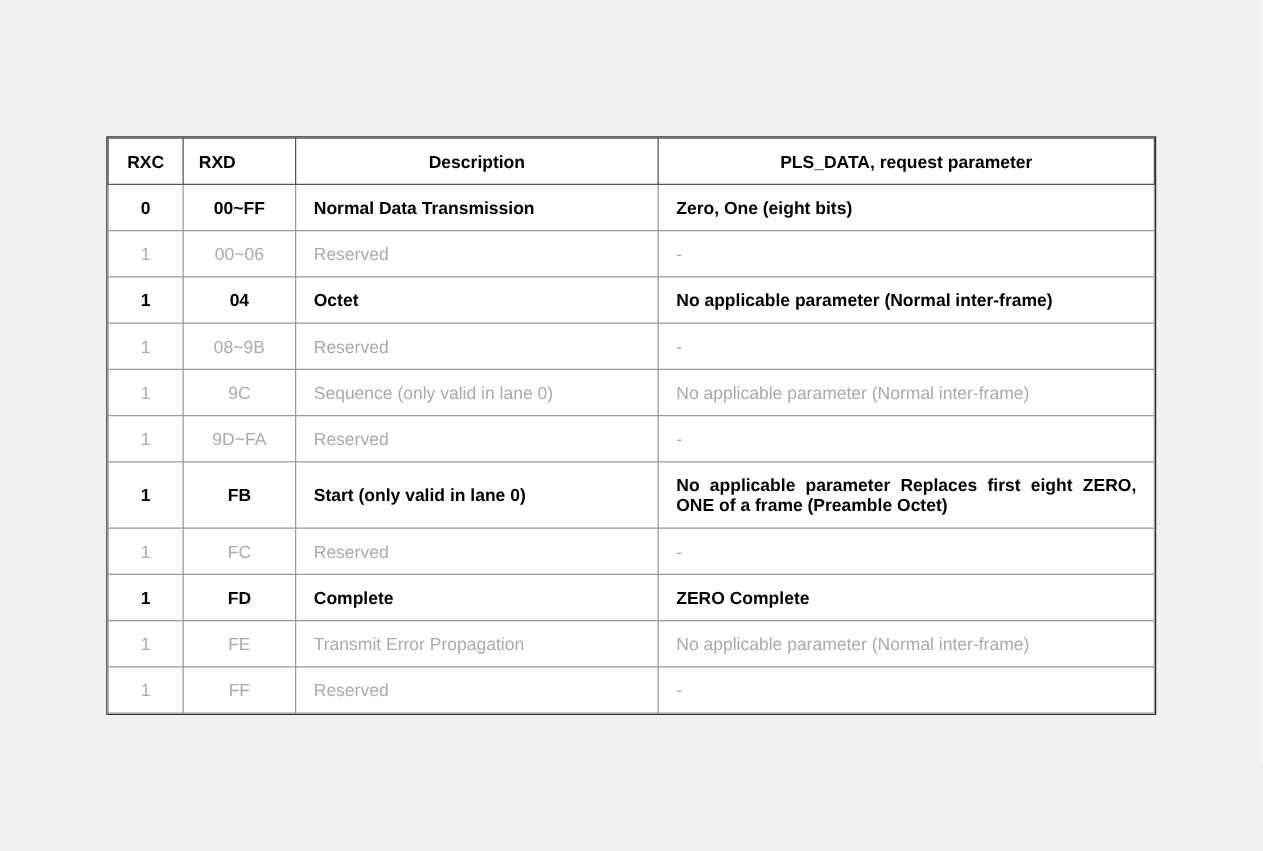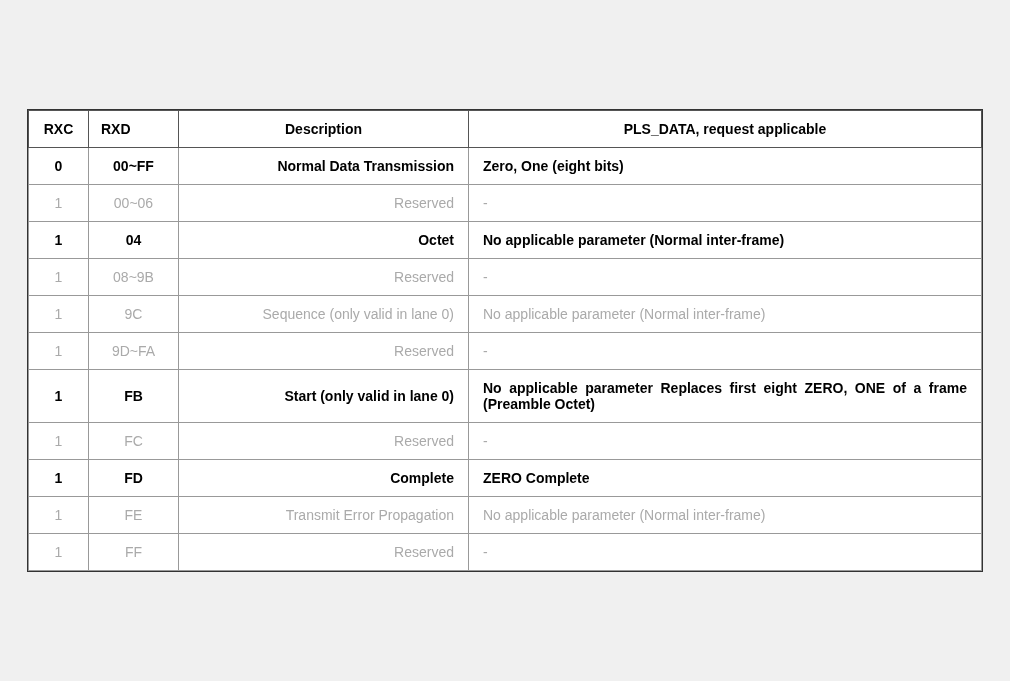--- a/index.html
+++ b/index.html
@@ -15,42 +15,41 @@
       align-items: center;
       min-height: 681px;
       width: 1010px;
       font-family: 'Malgun Gothic', 'Apple SD Gothic Neo', Arial, sans-serif;
       font-size: 14px;
     }
 
     .table-container {
       background: #ffffff;
       border: 1.5px solid #333;
-      width: 956px;
+      width: 840px;
       margin: 20px auto;
     }
 
     table {
       width: 100%;
       border-collapse: collapse;
     }
 
     thead tr th {
       border: 1px solid #555;
       padding: 10px 12px;
       font-weight: 600;
       font-size: 14px;
       background: #ffffff;
     }
 
     tbody tr td {
       border: 1px solid #999;
       padding: 10px 14px;
       vertical-align: middle;
-      text-align: right;
     }
 
     .col-rxc {
       width: 60px;
       text-align: center;
     }
 
     .col-rxd {
       width: 90px;
       text-align: left;
@@ -84,21 +83,21 @@
 </head>
 <body>
 
 <div class="table-container">
   <table>
     <thead>
       <tr>
         <th class="col-rxc">RXC</th>
         <th class="col-rxd">RXD</th>
         <th class="col-desc">Description</th>
-        <th class="col-pls">PLS_DATA, request applicable</th>
+        <th class="col-pls">PLS_DATA, request parameter</th>
       </tr>
     </thead>
     <tbody id="table-body">
     <tr>
           <td class="col-rxc center bold">0</td>
           <td class="col-rxd center bold">00~FF</td>
           <td class="col-desc bold">Normal  Data  Transmission</td>
           <td class="col-pls pls-cell bold">Zero,  One  (eight  bits)</td>
         </tr>
         <tr>

